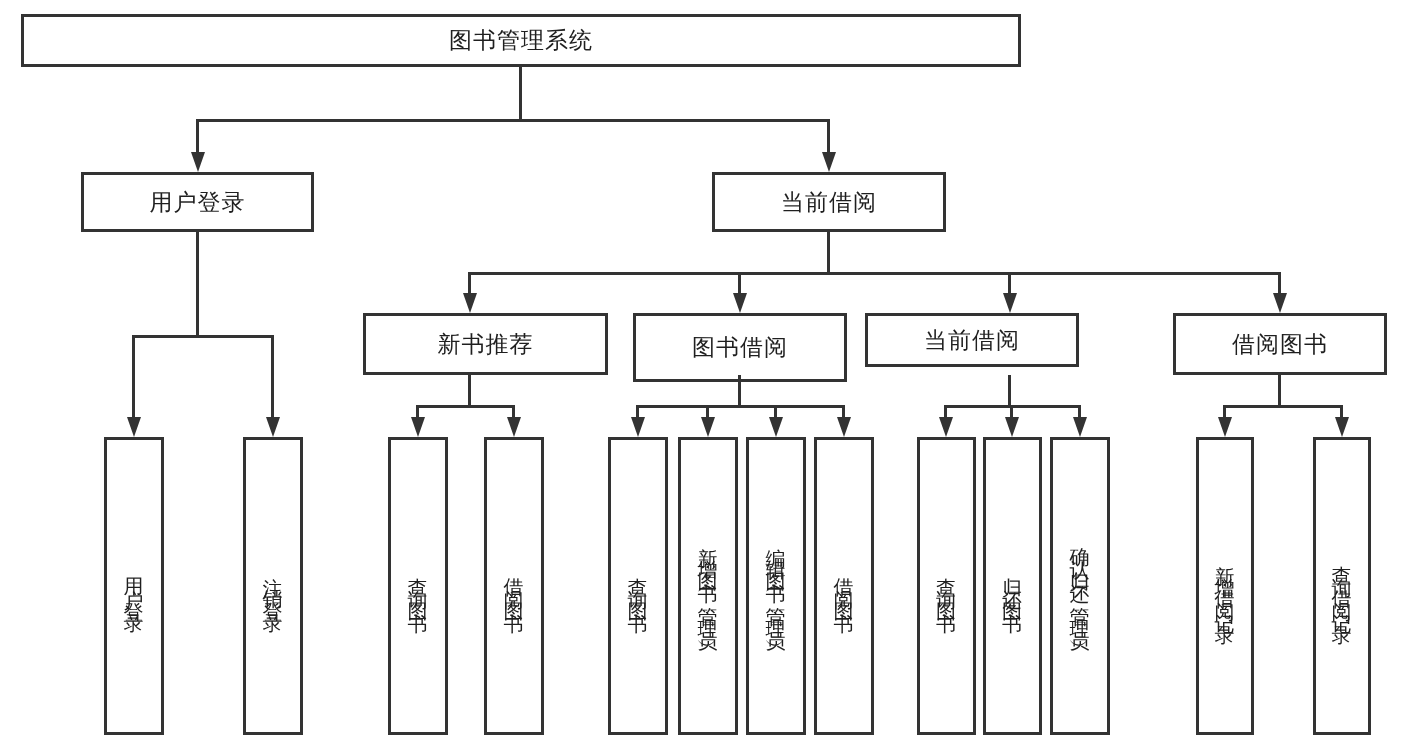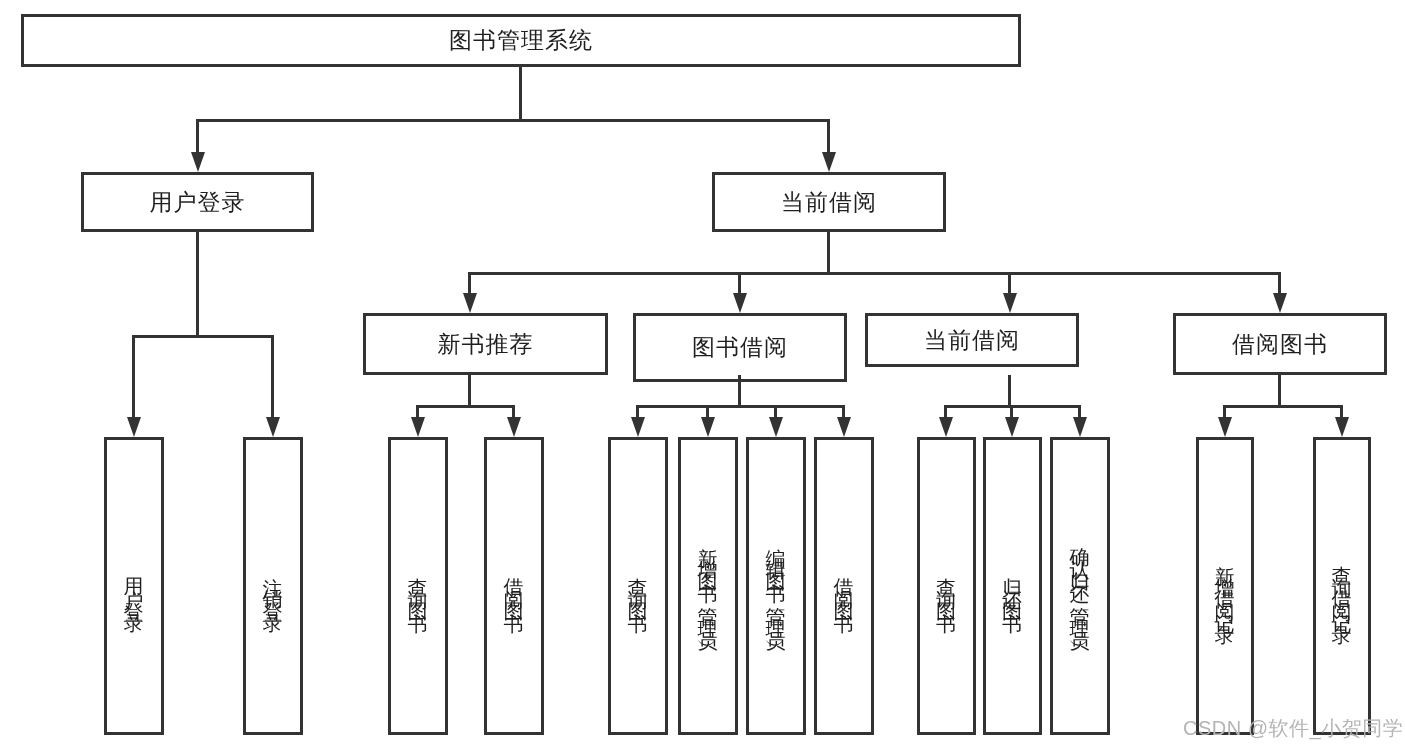--- a/index.html
+++ b/index.html
@@ -155,15 +155,14 @@
     <span class="vlbl">确认归还（管理员）</span>
   </div>
 
   <div class="box leaf" style="left:1196px;width:58px">
     <span class="vlbl">新增借阅记录</span>
   </div>
   <div class="box leaf" style="left:1313px;width:58px">
     <span class="vlbl">查询借阅记录</span>
   </div>
 
-  <div class="watermark">CSDN @软件_小贺同学</div>
 
 </div>
 
 </body></html>

